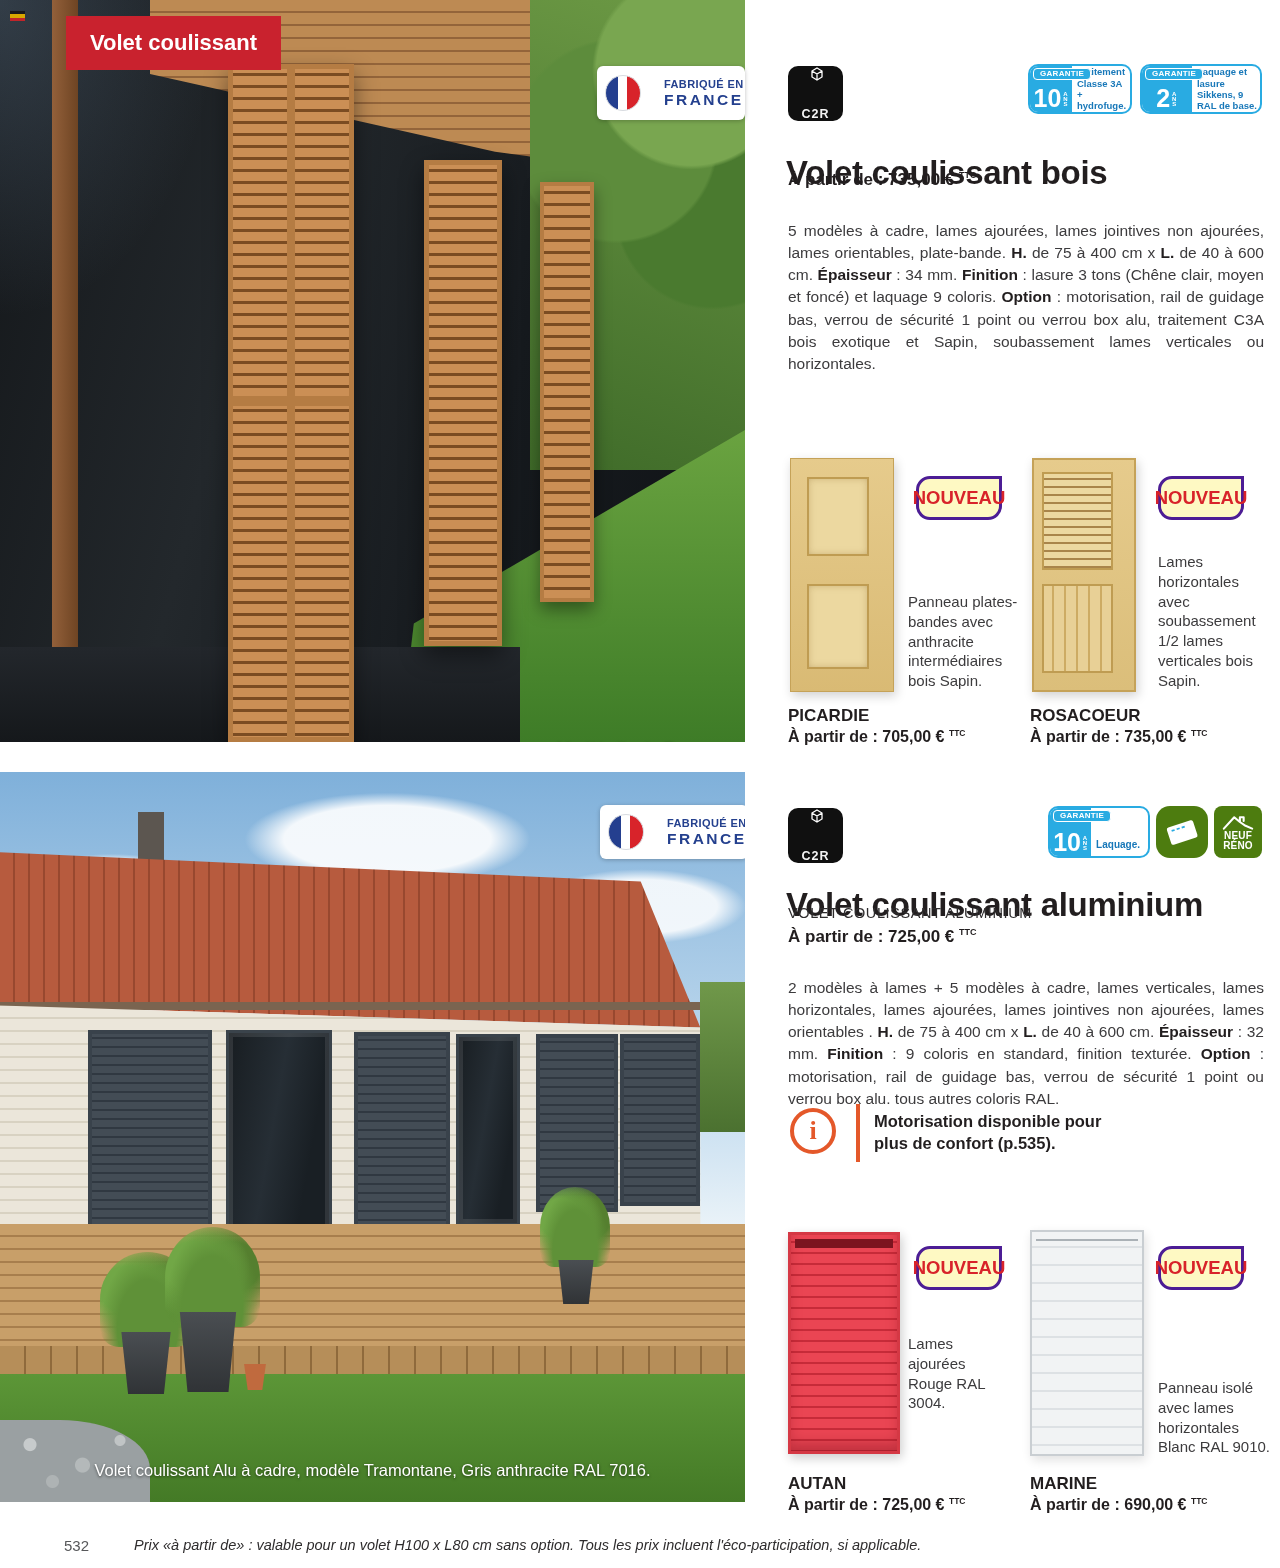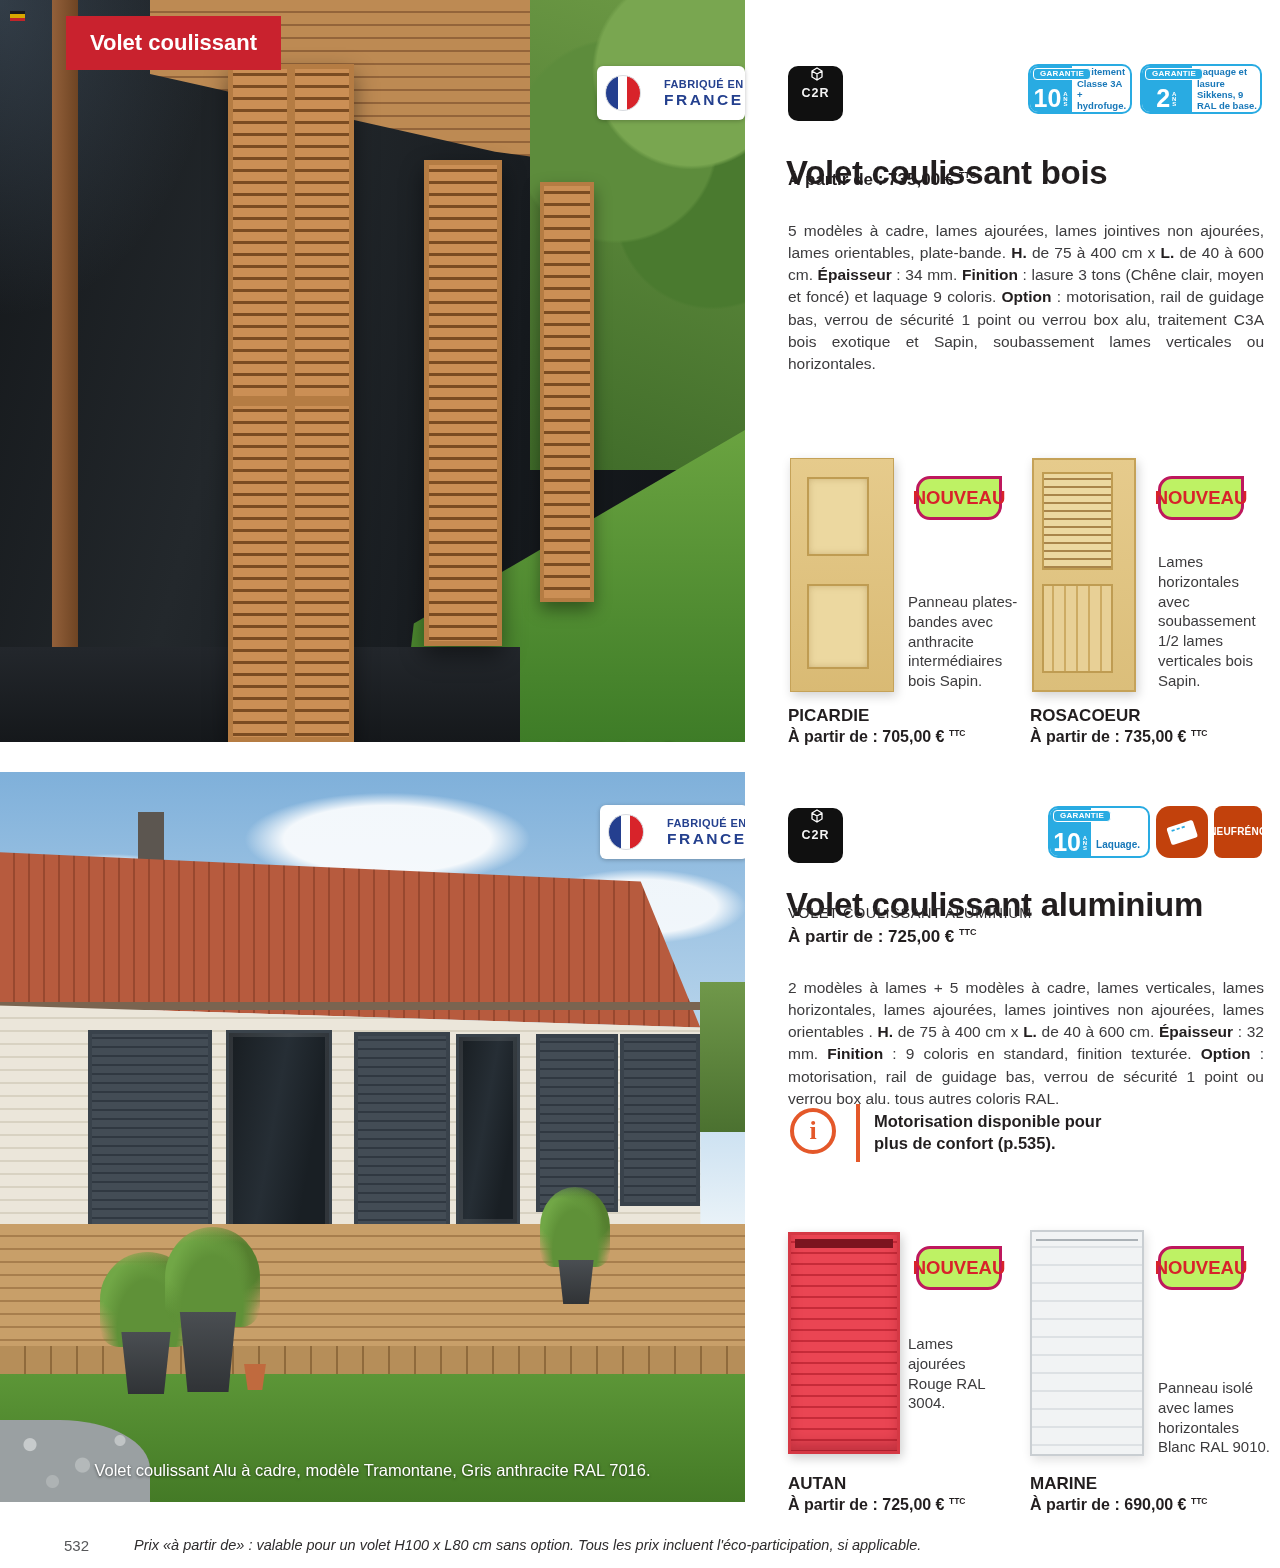--- a/index.html
+++ b/index.html
@@ -110,48 +110,48 @@
       box-shadow:0 1px 4px rgba(0,0,0,.25);gap:16px;}
   .fab-flag{width:34px;height:34px;border-radius:50%;flex:none;border:1px solid #d8dbe0;
       background:linear-gradient(90deg,#243f8f 0 36%,#fff 36% 62%,#d8232a 62%);}
   .fab-text{margin-left:7px;display:flex;flex-direction:column;line-height:1.1;}
   .fab-l1{font-size:11px;font-weight:bold;color:#24408e;letter-spacing:.4px;}
   .fab-l2{font-size:15.5px;font-weight:bold;color:#24408e;letter-spacing:2.5px;}
   #fab1{left:597px;top:66px;}
   #fab2{left:600px;top:33px;}
 
   .c2r{position:absolute;width:55px;height:55px;background:#101010;border-radius:10px;
-      display:flex;flex-direction:column;align-items:center;justify-content:flex-start;gap:2px;}
+      display:flex;flex-direction:column;align-items:center;justify-content:space-between;gap:2px;}
   #c2r1{left:788px;top:66px;} #c2r2{left:788px;top:808px;}
   .c2r-name{font-size:12.5px;font-weight:bold;letter-spacing:1px;color:#f4f4f4;}
 
   .gbadge{position:absolute;background:#fff;border:2px solid #29abe2;border-radius:10px;
       overflow:hidden;box-sizing:border-box;}
   .gb-left{position:absolute;left:0;top:0;bottom:0;width:42%;background:#29abe2;
       display:flex;align-items:flex-end;justify-content:center;padding-bottom:3px;}
   .gb-num{font-size:25px;font-weight:bold;color:#fff;line-height:.9;}
   .gb-ans{writing-mode:vertical-lr;text-orientation:upright;font-size:6px;font-weight:bold;
       color:#fff;line-height:1;letter-spacing:-1px;margin-bottom:3px;margin-left:1px;}
   .gb-tab{position:absolute;top:2px;left:3px;background:#29abe2;border:1px solid #fff;
       border-radius:4px;color:#fff;font-size:8px;font-weight:bold;line-height:10px;
       padding:0 6px;letter-spacing:.3px;z-index:2;}
   .gb-text{position:absolute;left:44%;right:3px;top:0;bottom:0;display:flex;align-items:center;
       padding-left:3px;font-size:9.5px;font-weight:bold;color:#1878b9;line-height:1.2;}
   .gb-bottom{align-items:flex-end;padding-bottom:5px;font-size:10px;}
   #gb1{left:1028px;top:64px;width:104px;height:50px;}
   #gb2{left:1140px;top:64px;width:122px;height:50px;}
   #gb3{left:1048px;top:806px;width:102px;height:52px;}
 
-  .iconbadge{position:absolute;background:#c2410c;display:flex;align-items:center;
-      justify-content:center;flex-direction:row;}
+  .iconbadge{position:absolute;background:#4d7c0f;display:flex;align-items:center;
+      justify-content:center;flex-direction:column;}
   #ib-volet{left:1156px;top:806px;width:52px;height:52px;border-radius:14px;}
   #ib-neuf{left:1214px;top:806px;width:48px;height:52px;border-radius:8px;}
   .neuf-txt{font-size:10px;font-weight:bold;color:#fff;line-height:1.05;letter-spacing:.2px;}
 
-  .nouveau{position:absolute;width:86px;height:44px;background:#bef264;border:3px solid #be185d;
+  .nouveau{position:absolute;width:86px;height:44px;background:#fef9c3;border:3px solid #4c1d95;
       border-radius:14px 0 14px 14px;color:#d8232a;display:flex;align-items:center;
       justify-content:center;font-size:18.5px;font-weight:bold;box-sizing:border-box;}
   #nv1{left:916px;top:476px;} #nv2{left:1158px;top:476px;}
   #nv3{left:916px;top:1246px;} #nv4{left:1158px;top:1246px;}
 
   
   .h1{position:absolute;font-size:33px;font-weight:bold;color:#221e1f;line-height:1;letter-spacing:-.3px;}
   #h1-bois{left:786px;top:134px;} #h1-alu{left:786px;top:866px;}
   .subh{position:absolute;left:788px;top:905px;font-size:14.5px;font-weight:500;color:#2e2c2d;letter-spacing:.6px;}
   .price{position:absolute;font-size:17px;font-weight:bold;color:#221e1f;}

